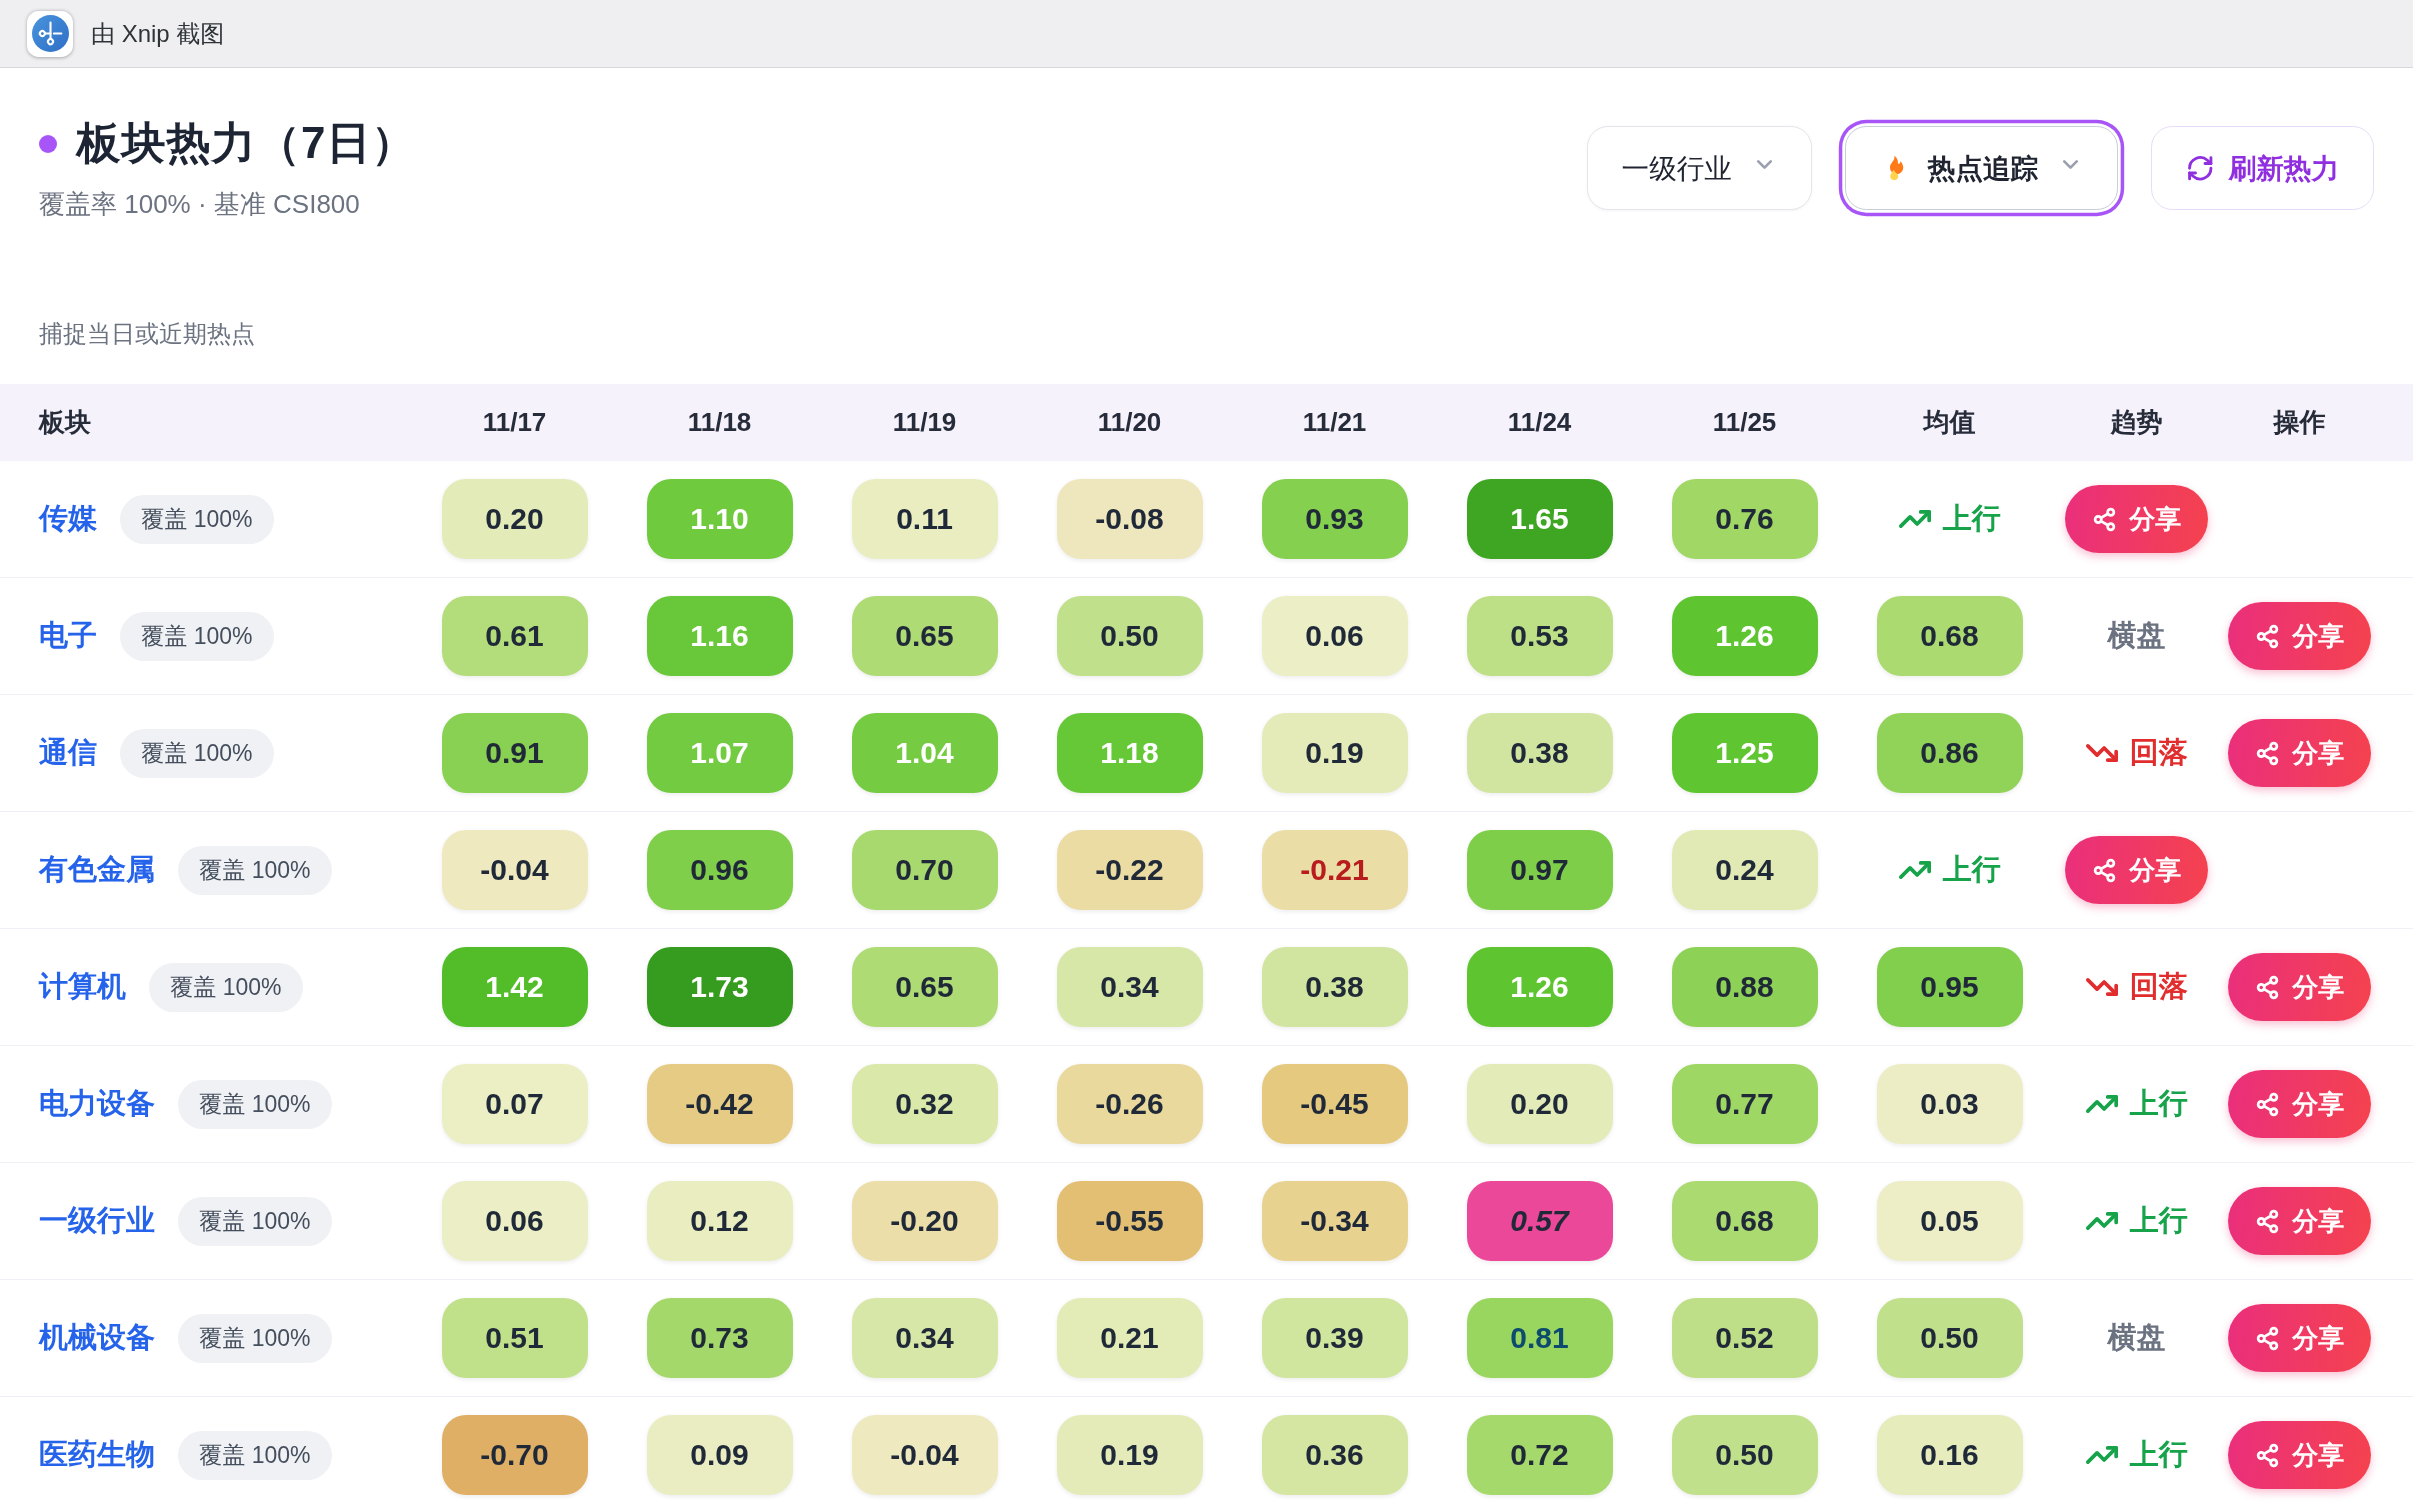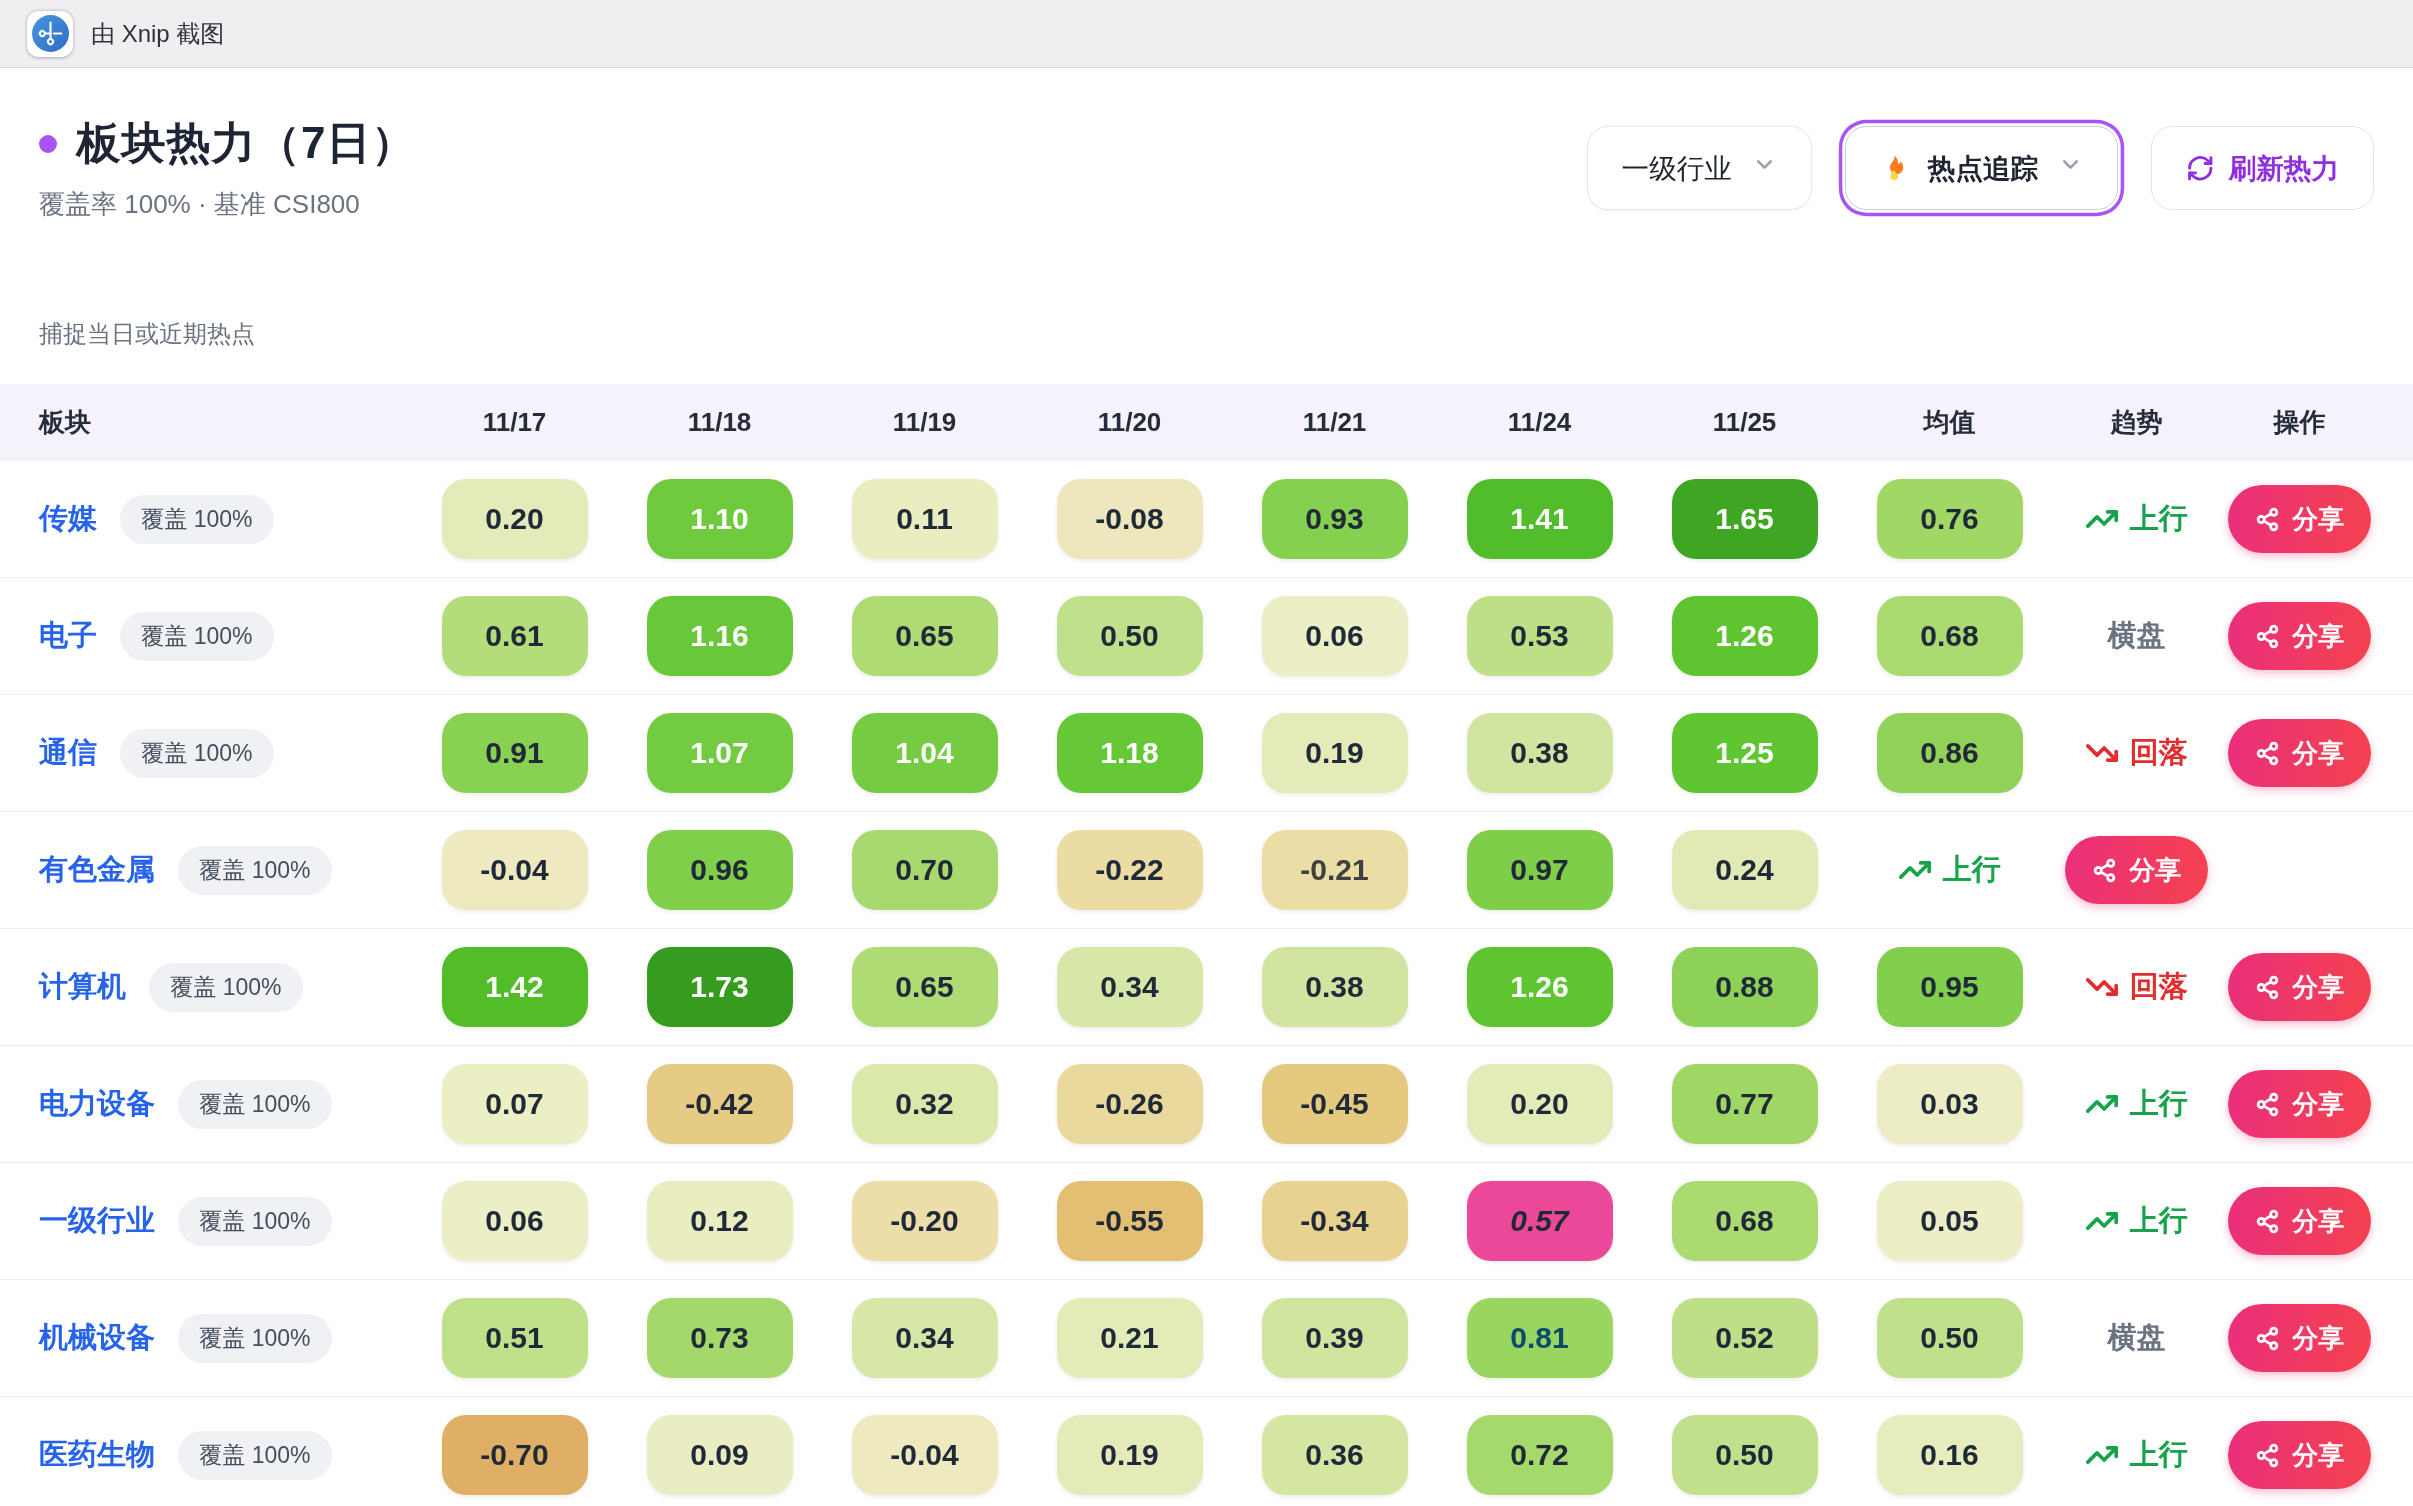--- a/index.html
+++ b/index.html
@@ -192,23 +192,20 @@
           <div class="cell">
             <div class="heat-pill" style="background: rgb(233, 237, 192); color: rgb(31, 41, 55);">0.11</div>
           </div>
           <div class="cell">
             <div class="heat-pill" style="background: rgb(238, 230, 188); color: rgb(31, 41, 55);">-0.08</div>
           </div>
           <div class="cell">
             <div class="heat-pill" style="background: rgb(133, 208, 79); color: rgb(31, 41, 55);">0.93</div>
           </div>
           <div class="cell">
-            <div class="heat-pill" style="background: rgb(82, 189, 42); color: rgb(255, 255, 255);">1.41</div>
-          </div>
-          <div class="cell">
             <div class="heat-pill" style="background: rgb(62, 166, 34); color: rgb(255, 255, 255);">1.65</div>
           </div>
           <div class="cell">
             <div class="heat-pill" style="background: rgb(160, 215, 101); color: rgb(31, 41, 55);">0.76</div>
           </div>
           <div class="cell trend-cell" style="color: rgb(22, 163, 74);">
             <span class="trend-icon">
               <svg width="34" height="34" viewBox="0 0 24 24" fill="none" stroke="#16a34a" stroke-width="2.6" stroke-linecap="round" stroke-linejoin="round">
                 <polyline points="2 17 8.5 10.5 13.5 15.5 22 7"></polyline>
                 <polyline points="16 7 22 7 22 13"></polyline>
@@ -342,21 +339,21 @@
           <div class="cell">
             <div class="heat-pill" style="background: rgb(128, 207, 75); color: rgb(31, 41, 55);">0.96</div>
           </div>
           <div class="cell">
             <div class="heat-pill" style="background: rgb(167, 217, 110); color: rgb(31, 41, 55);">0.70</div>
           </div>
           <div class="cell">
             <div class="heat-pill" style="background: rgb(235, 220, 164); color: rgb(31, 41, 55);">-0.22</div>
           </div>
           <div class="cell">
-            <div class="heat-pill" style="background: rgb(235, 221, 166); color: #404040;">-0.21</div>
+            <div class="heat-pill" style="background: rgb(235, 221, 166); color: #b91c1c;">-0.21</div>
           </div>
           <div class="cell">
             <div class="heat-pill" style="background: rgb(126, 206, 74); color: rgb(31, 41, 55);">0.97</div>
           </div>
           <div class="cell">
             <div class="heat-pill" style="background: rgb(225, 234, 180); color: rgb(31, 41, 55);">0.24</div>
           </div>
           <div class="cell trend-cell" style="color: rgb(22, 163, 74);">
             <span class="trend-icon">
               <svg width="34" height="34" viewBox="0 0 24 24" fill="none" stroke="#16a34a" stroke-width="2.6" stroke-linecap="round" stroke-linejoin="round">

